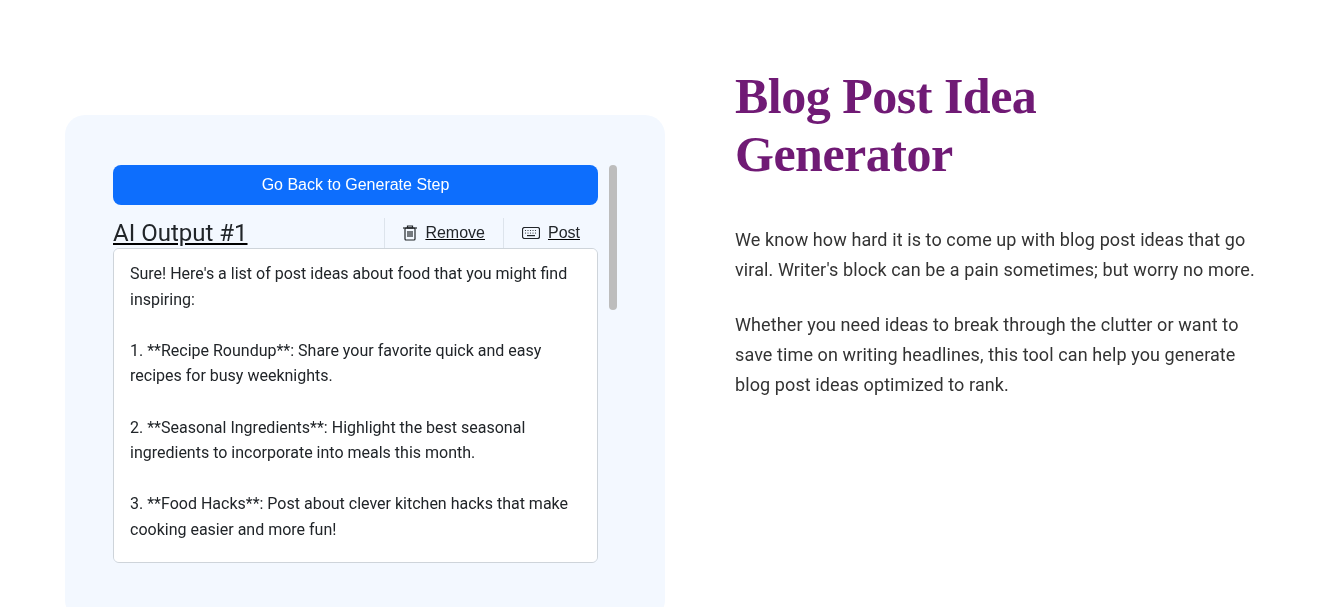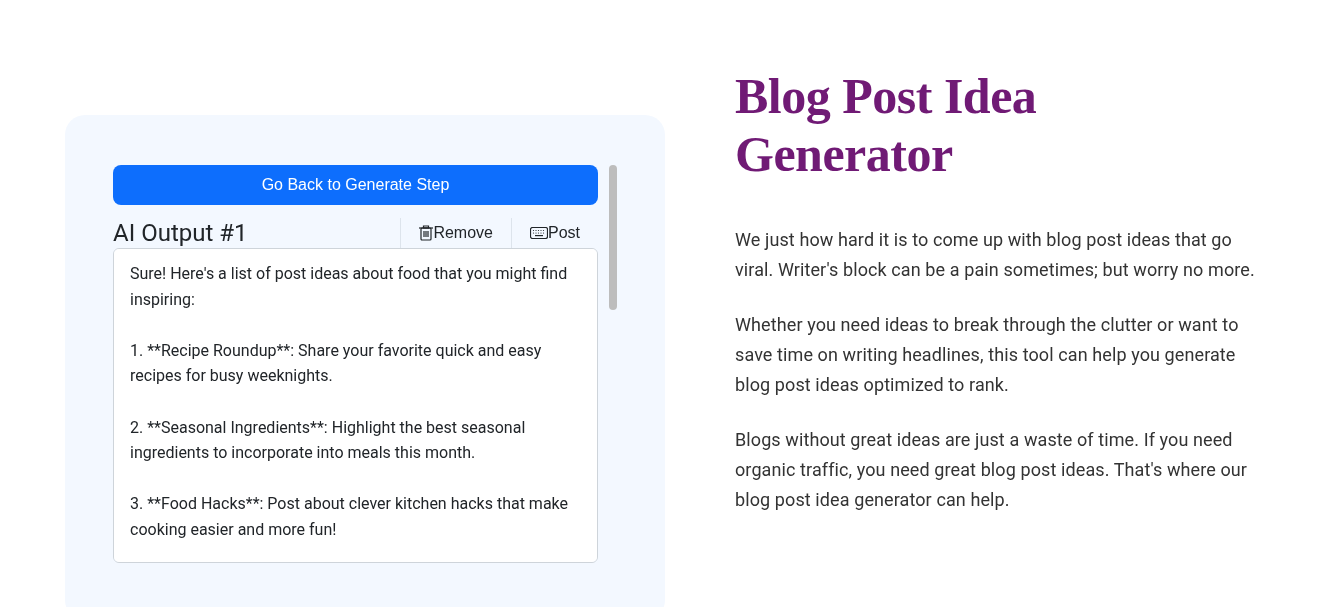--- a/index.html
+++ b/index.html
@@ -25,20 +25,21 @@
       width: 600px;
       background: #f3f8ff;
       border-radius: 20px;
       padding: 50px 48px;
       position: relative;
     }
     .panel-inner {
       position: relative;
       height: 405px;
       overflow: hidden;
+      text-decoration: underline;
     }
     .back-button {
       width: 485px;
       background: #0d6efd;
       color: #fff;
       border: none;
       border-radius: 8px;
       padding: 11px 0;
       font-size: 16px;
       font-weight: 400;
@@ -52,21 +53,21 @@
     }
     .output-title {
       font-size: 24px;
       font-weight: 400;
       color: #212529;
       flex: 1;
     }
     .action-button {
       display: flex;
       align-items: center;
-      gap: 0;
+      gap: 8px;
       background: transparent;
       border: none;
       border-left: 1px solid #dde4ec;
       padding: 6px 18px;
       font-size: 16px;
       color: #212529;
       cursor: pointer;
     }
     .action-button:first-of-type {
       border-left: 1px solid #dde4ec;
@@ -181,18 +182,17 @@
 
       <div class="scrollbar">
         <div class="scrollbar-thumb"></div>
       </div>
     </div>
   </div>
 
   <div class="right-panel">
     <h1 class="heading">Blog Post Idea Generator</h1>
     <div class="description">
-      <p>We just how hard it is to come up with blog post ideas that go viral. Writer's block can be a pain sometimes; but worry no more.</p>
+      <p>We know how hard it is to come up with blog post ideas that go viral. Writer's block can be a pain sometimes; but worry no more.</p>
       <p>Whether you need ideas to break through the clutter or want to save time on writing headlines, this tool can help you generate blog post ideas optimized to rank.</p>
-      <p>Blogs without great ideas are just a waste of time. If you need organic traffic, you need great blog post ideas. That's where our blog post idea generator can help.</p>
     </div>
   </div>
 </div>
 
 </body></html>

